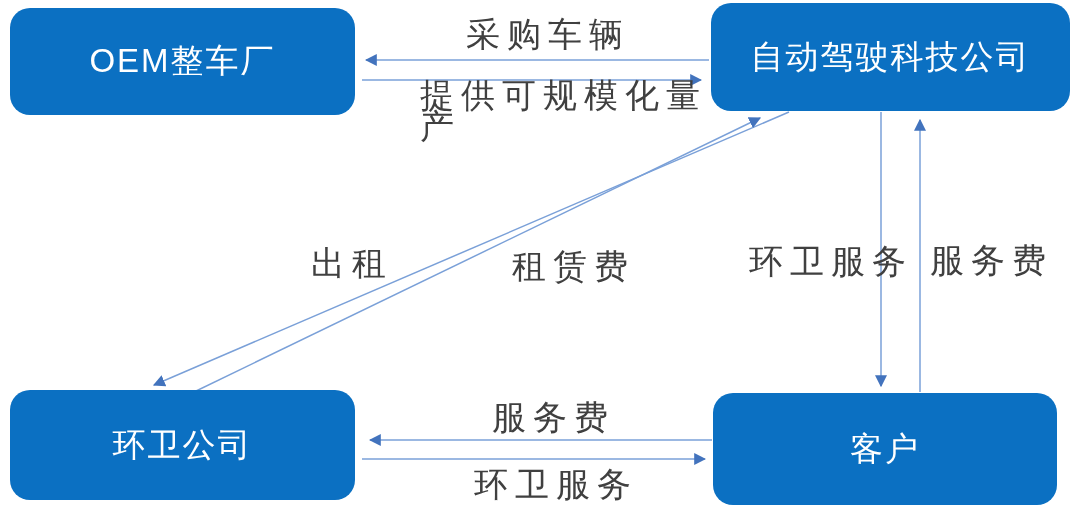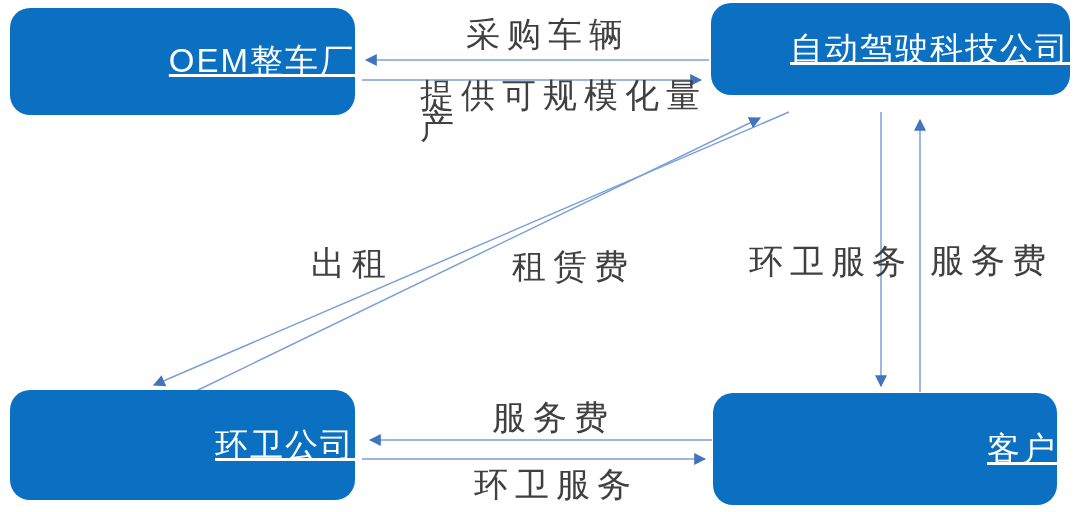--- a/index.html
+++ b/index.html
@@ -15,29 +15,28 @@
     overflow: hidden;
     font-family: "Liberation Sans", sans-serif;
   }
   .node {
     position: absolute;
     background: #0b70c2;
     border-radius: 20px;
     color: #ffffff;
     display: flex;
     align-items: center;
-    justify-content: flex-end;
+    justify-content: center;
     font-size: 33px;
     letter-spacing: 2px;
     font-family: "Liberation Sans", "DejaVu Sans", sans-serif;
     box-sizing: border-box;
-    text-decoration: underline;
   }
   .node-oem        { left: 10px;  top: 8px;   width: 345px; height: 107px; }
-  .node-tech       { left: 711px; top: 3px;   width: 359px; height: 92px; }
+  .node-tech       { left: 711px; top: 3px;   width: 359px; height: 108px; }
   .node-sanitation { left: 10px;  top: 390px; width: 345px; height: 110px; }
   .node-customer   { left: 713px; top: 393px; width: 344px; height: 112px; }
 
   .edge-label {
     position: absolute;
     color: #404040;
     font-size: 34px;
     letter-spacing: 7px;
     white-space: nowrap;
     font-family: "Liberation Serif", "DejaVu Serif", serif;

